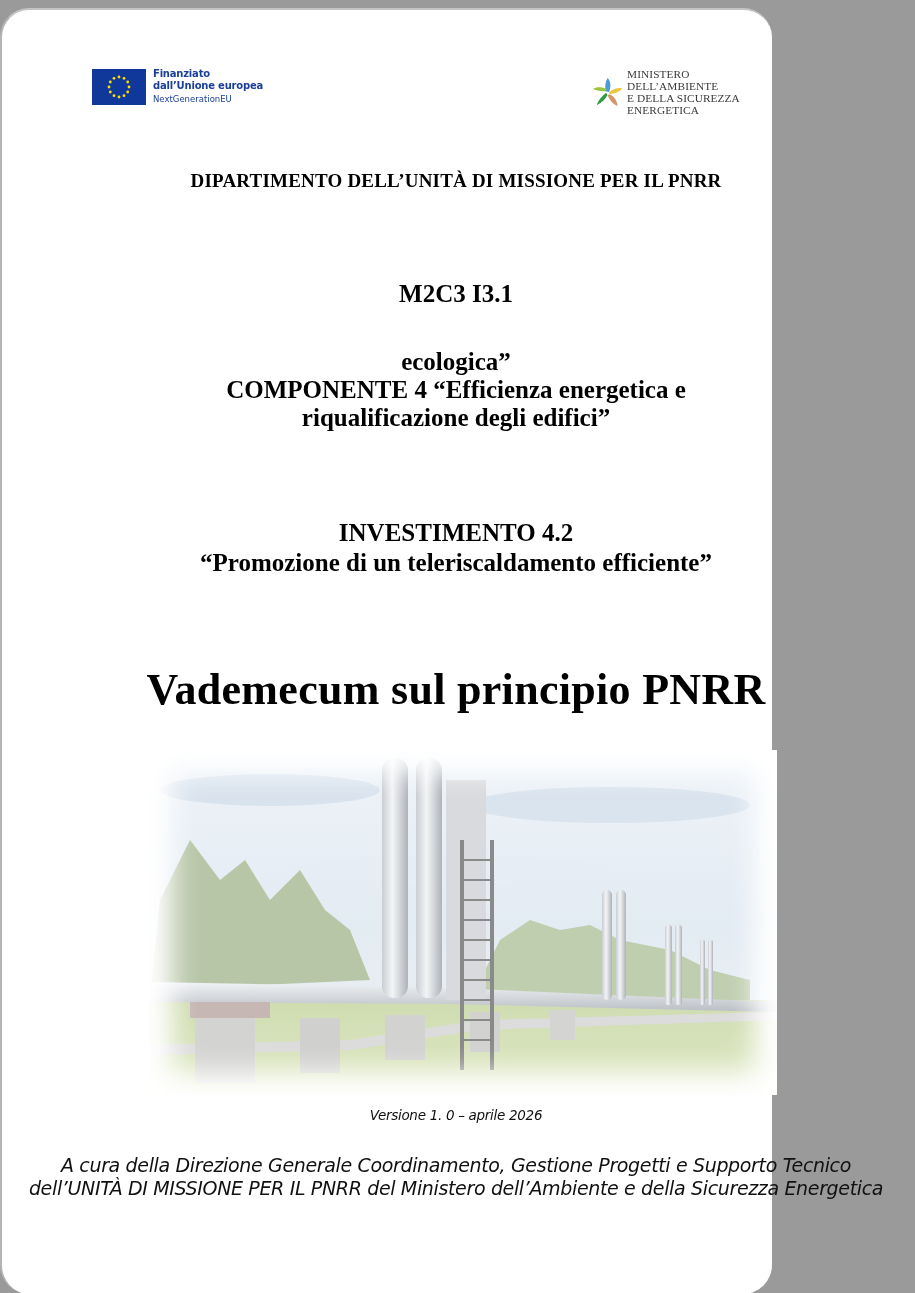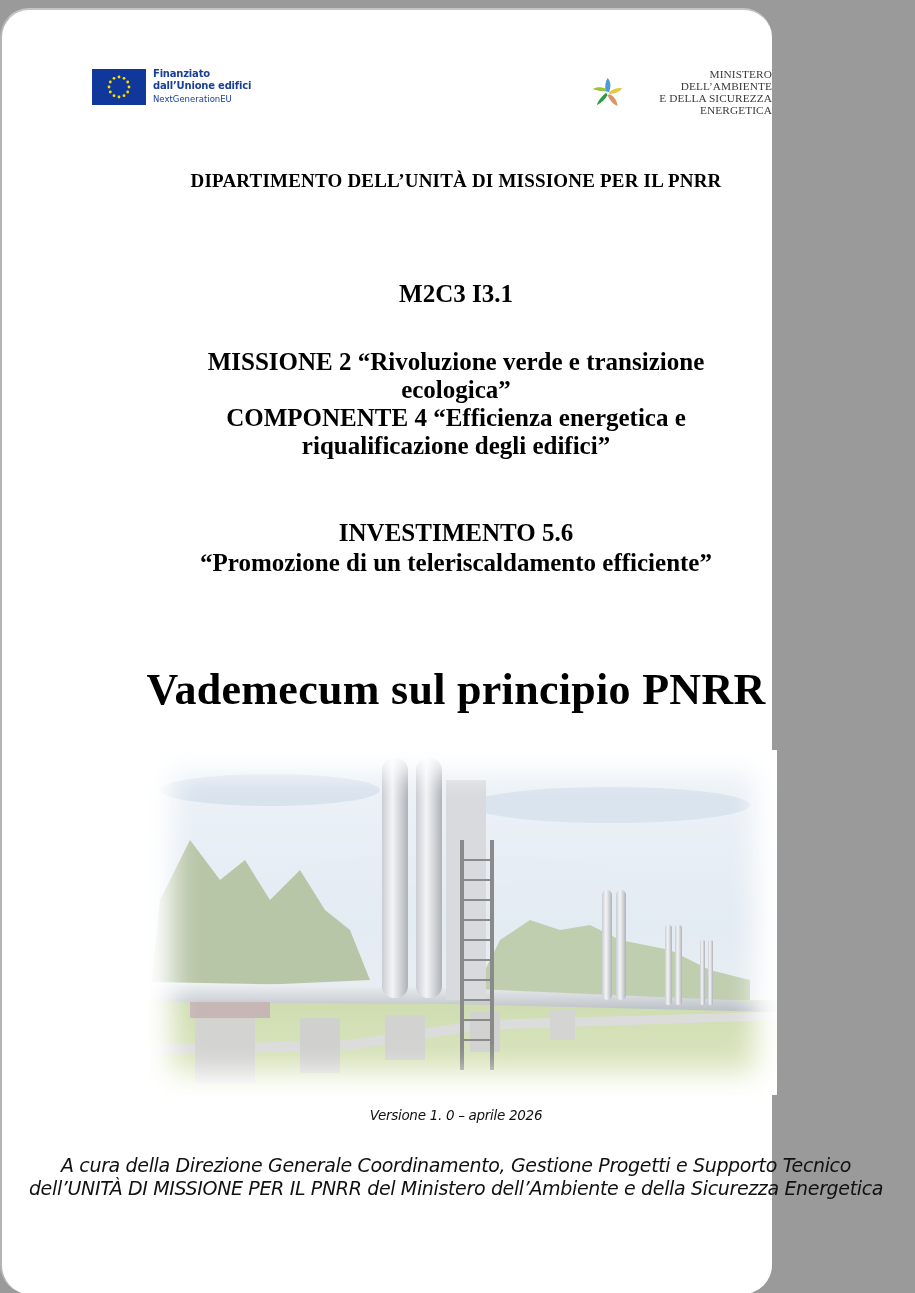--- a/index.html
+++ b/index.html
@@ -26,21 +26,21 @@
   .eu-flag svg { position: absolute; left: 0; top: 0; }
   .eu-text { margin-left: 7px; line-height: 12px; }
   .eu-text .l1, .eu-text .l2 {
     font-family: "DejaVu Sans", sans-serif; font-weight: bold; font-size: 10px; color: #1a3f98; letter-spacing: -0.2px;
   }
   .eu-text .l3 {
     font-family: "DejaVu Sans", sans-serif; font-size: 8.5px; color: #1a3f98; margin-top: 1px;
   }
 
   
-  .mase-logo { position: absolute; left: 590px; top: 58px; display: flex; align-items: center; text-align: right; }
+  .mase-logo { position: absolute; left: 590px; top: 58px; display: flex; align-items: center; }
   .mase-star { width: 40px; height: 40px; }
   .mase-text {
     margin-left: 4px; font-family: "Liberation Serif", serif; font-size: 11.3px;
     color: #3a3a3a; line-height: 12px; letter-spacing: 0.1px;
   }
 
   .center { position: absolute; left: 0; width: 908px; text-align: center; }
   .dept { top: 160px; font-size: 19px; font-weight: bold; letter-spacing: 0.2px; }
   .code { top: 270px; font-size: 25px; font-weight: bold; }
   .mission { top: 338px; font-size: 25px; font-weight: bold; line-height: 28px; }
@@ -90,21 +90,21 @@
           <circle cx="22" cy="26.7" r="1.4"></circle>
           <circle cx="18.3" cy="23" r="1.4"></circle>
           <circle cx="17" cy="18" r="1.4"></circle>
           <circle cx="18.3" cy="13" r="1.4"></circle>
           <circle cx="22" cy="9.3" r="1.4"></circle>
         </g>
       </svg>
     </div>
     <div class="eu-text">
       <div class="l1">Finanziato</div>
-      <div class="l2">dall’Unione edifici</div>
+      <div class="l2">dall’Unione europea</div>
       <div class="l3">NextGenerationEU</div>
     </div>
   </div>
 
   <div class="mase-logo">
     <svg class="mase-star" width="40" height="40" viewBox="0 0 40 40">
       <path d="M20 2 C24 6 25 12 22 20 L17 19 C17 12 17 7 20 2 Z" fill="#4a9bd6"></path>
       <path d="M22 20 C28 16 33 14 39 15 C36 20 30 22 23 23 Z" fill="#e8c840"></path>
       <path d="M23 23 C29 26 32 31 33 38 C27 36 23 31 20 24 Z" fill="#d7956a"></path>
       <path d="M20 24 C17 30 12 34 6 37 C8 31 12 26 18 21 Z" fill="#2f9b45"></path>
@@ -114,28 +114,27 @@
       <div>MINISTERO DELL’AMBIENTE</div>
       <div>E DELLA SICUREZZA ENERGETICA</div>
     </div>
   </div>
 
   <div class="center serif dept">DIPARTIMENTO DELL’UNITÀ DI MISSIONE PER IL PNRR</div>
 
   <div class="center serif code">M2C3 I3.1</div>
 
   <div class="center serif mission">
-    <span class="line">MISSIONE 2 “Rivoluzione verde e transizione</span>
     <span class="line">ecologica”</span>
     <span class="line">COMPONENTE 4 “Efficienza energetica e</span>
     <span class="line">riqualificazione degli edifici”</span>
   </div>
 
   <div class="center serif invest">
-    <span class="line">INVESTIMENTO 5.6</span>
+    <span class="line">INVESTIMENTO 4.2</span>
     <span class="line">“Promozione di un teleriscaldamento efficiente”</span>
   </div>
 
   <div class="center serif title">Vademecum sul principio PNRR</div>
 
   <div class="photo">
     <svg width="627" height="345" viewBox="0 0 627 345">
       <defs>
         <linearGradient id="sky" x1="0" y1="0" x2="0" y2="1">
           <stop offset="0" stop-color="#eef3f8"></stop>

